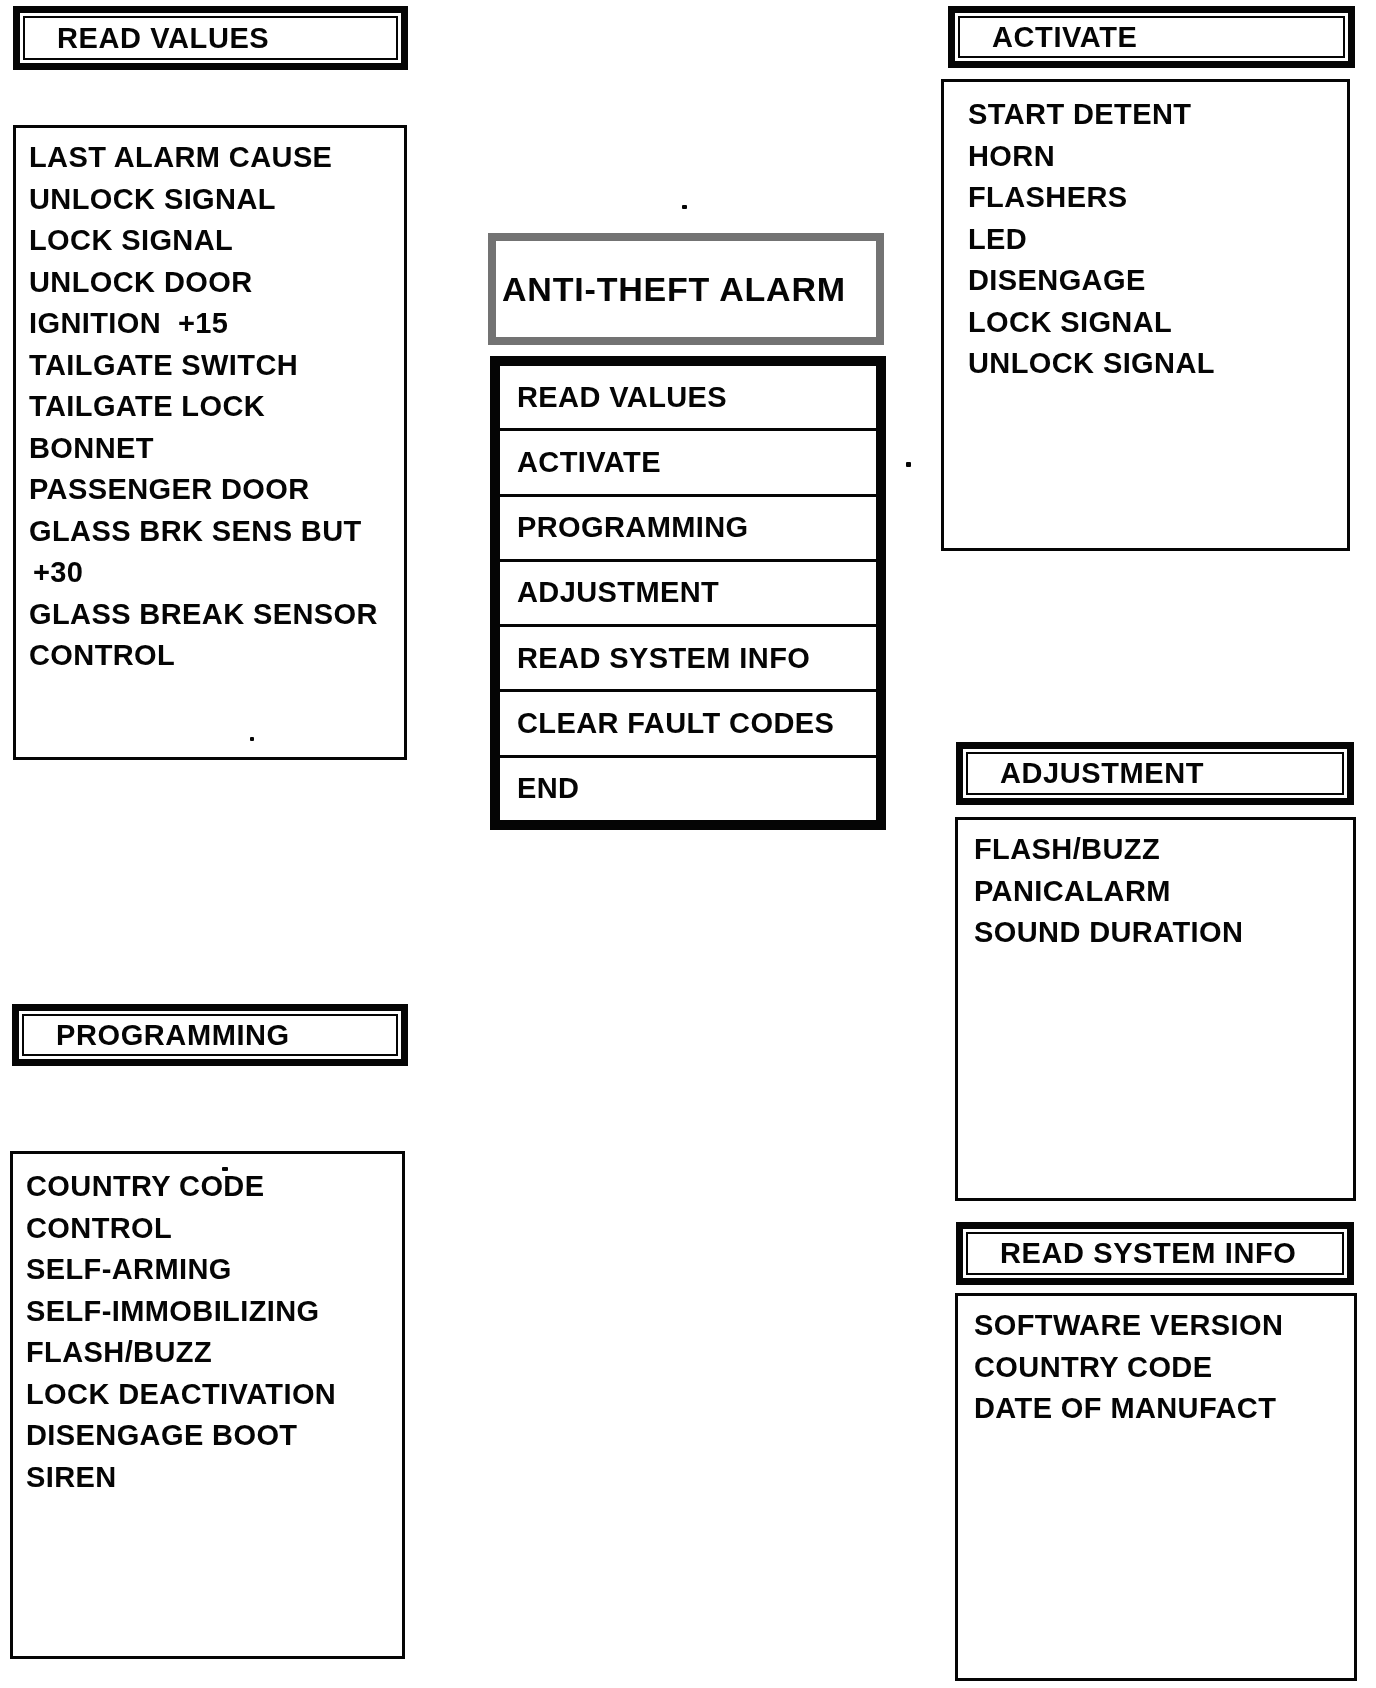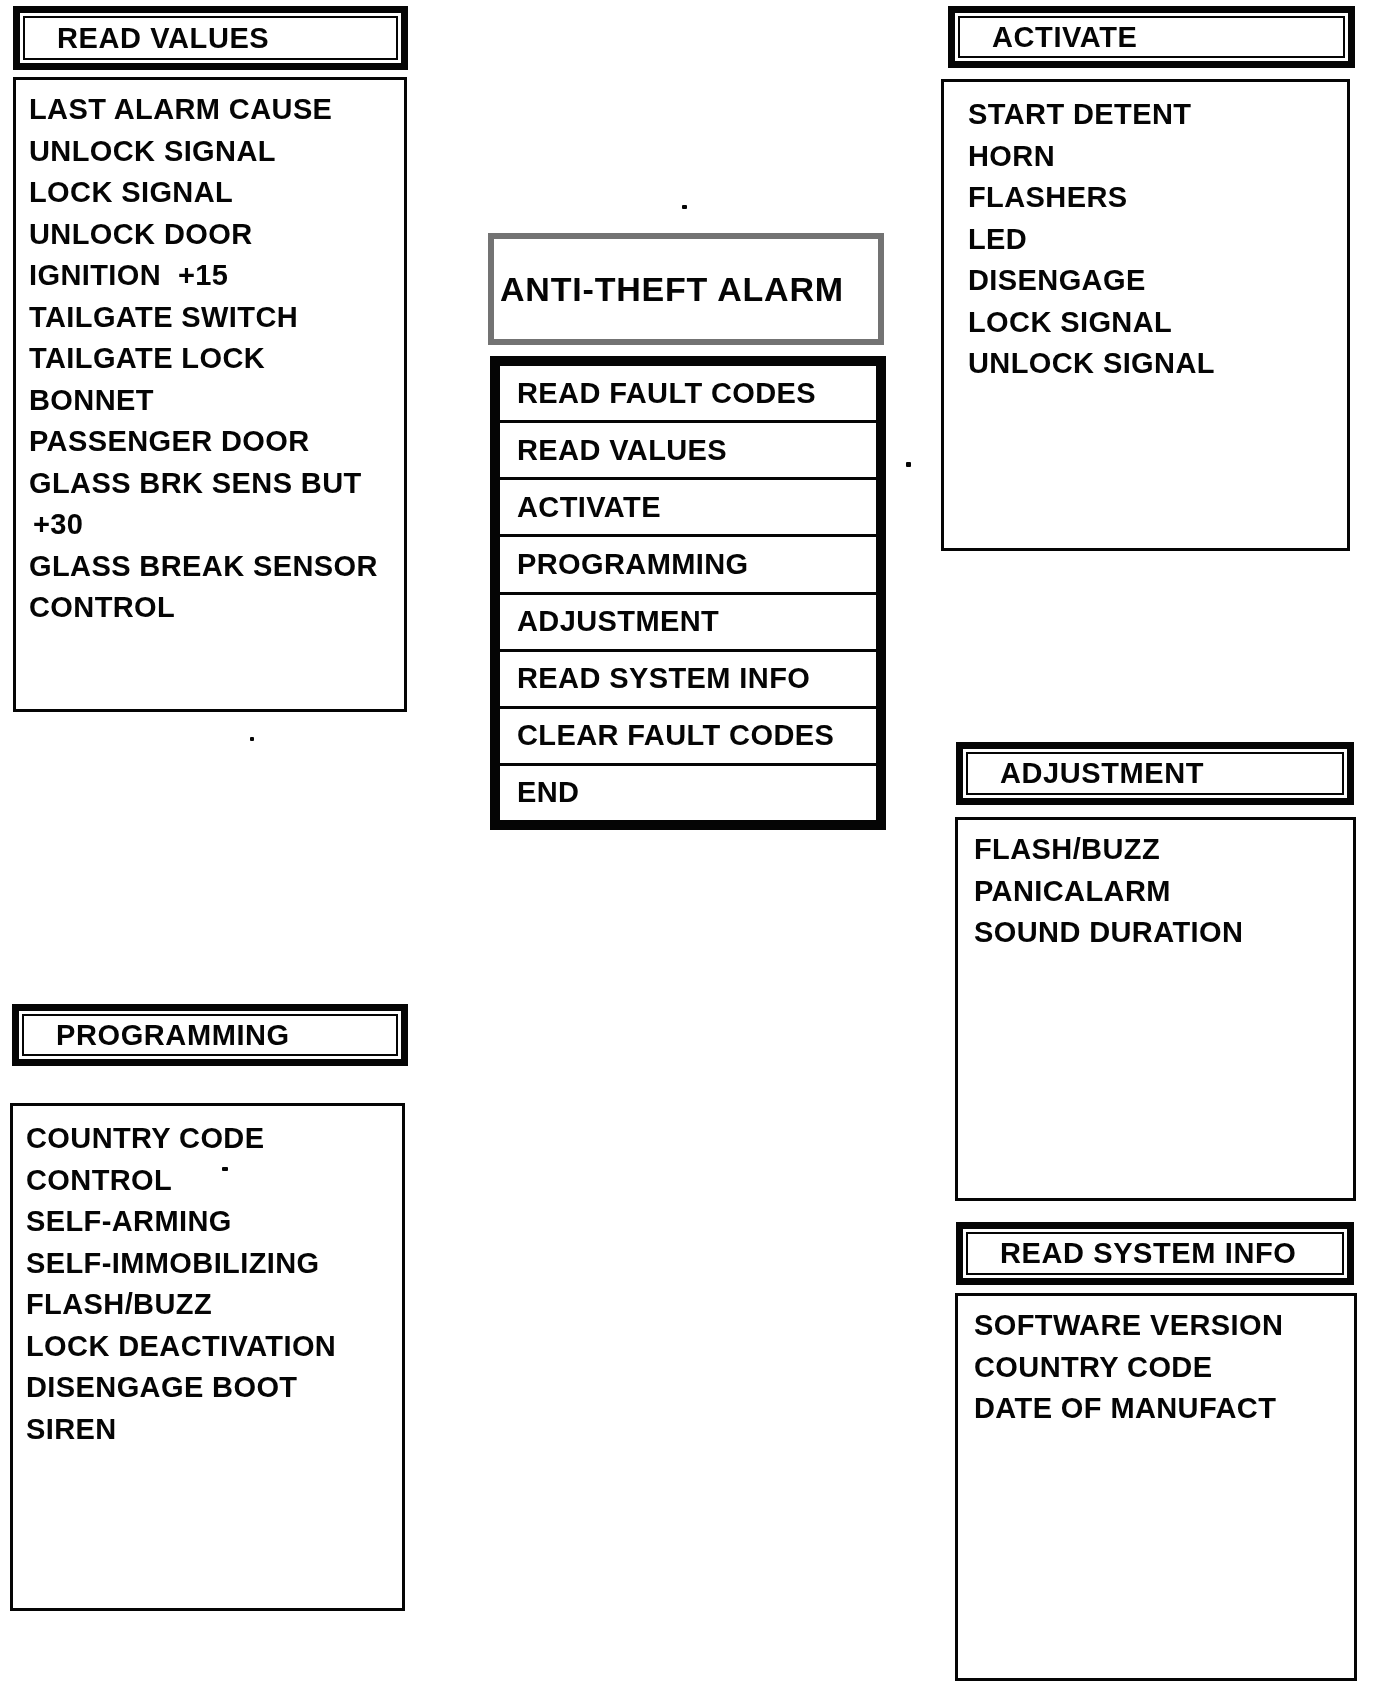--- a/index.html
+++ b/index.html
@@ -23,28 +23,28 @@
     font-size: 29px; letter-spacing: 0.6px;
     white-space: pre;
   }
 
   
   .list {
     border: 3px solid #050505; background: #fff;
     font-size: 29px; line-height: 41.5px; letter-spacing: 0.4px;
   }
   .list .li { white-space: pre-wrap; }
-  .pad-left-sm { padding: 9px 20px 0 13px; }
+  .pad-left-sm { padding: 9px 20px 0 13px; margin-top: 48px; }
   .pad-left-md { padding: 9px 6px 0 16px; }
   .pad-left-lg { padding: 12px 6px 0 24px; }
   .pad-top-md  { padding-top: 12px; }
 
   
   .titlebox {
-    border: 6px solid #737373; background: #fff;
+    border: 8px solid #737373; background: #fff;
     display: flex; align-items: center;
     padding-left: 6px;
     font-size: 34px; letter-spacing: 0.8px;
     white-space: pre;
   }
 
   
   .menu {
     border: 10px solid #050505; background: #fff;
     display: flex; flex-direction: column;
@@ -96,21 +96,20 @@
   <div class="li">LOCK DEACTIVATION</div>
   <div class="li">DISENGAGE BOOT</div>
   <div class="li">SIREN</div>
 </div>
 
 <div class="abs titlebox" style="left:488px; top:233px; width:396px; height:112px;">
   <span>ANTI-THEFT ALARM</span>
 </div>
 
 <div class="abs menu" style="left:490px; top:356px; width:396px; height:474px;">
-  <div class="mi">READ FAULT CODES</div>
   <div class="mi">READ VALUES</div>
   <div class="mi">ACTIVATE</div>
   <div class="mi">PROGRAMMING</div>
   <div class="mi">ADJUSTMENT</div>
   <div class="mi">READ SYSTEM INFO</div>
   <div class="mi">CLEAR FAULT CODES</div>
   <div class="mi">END</div>
 </div>
 
 <div class="abs hdr" style="left:948px; top:6px; width:407px; height:62px;">

